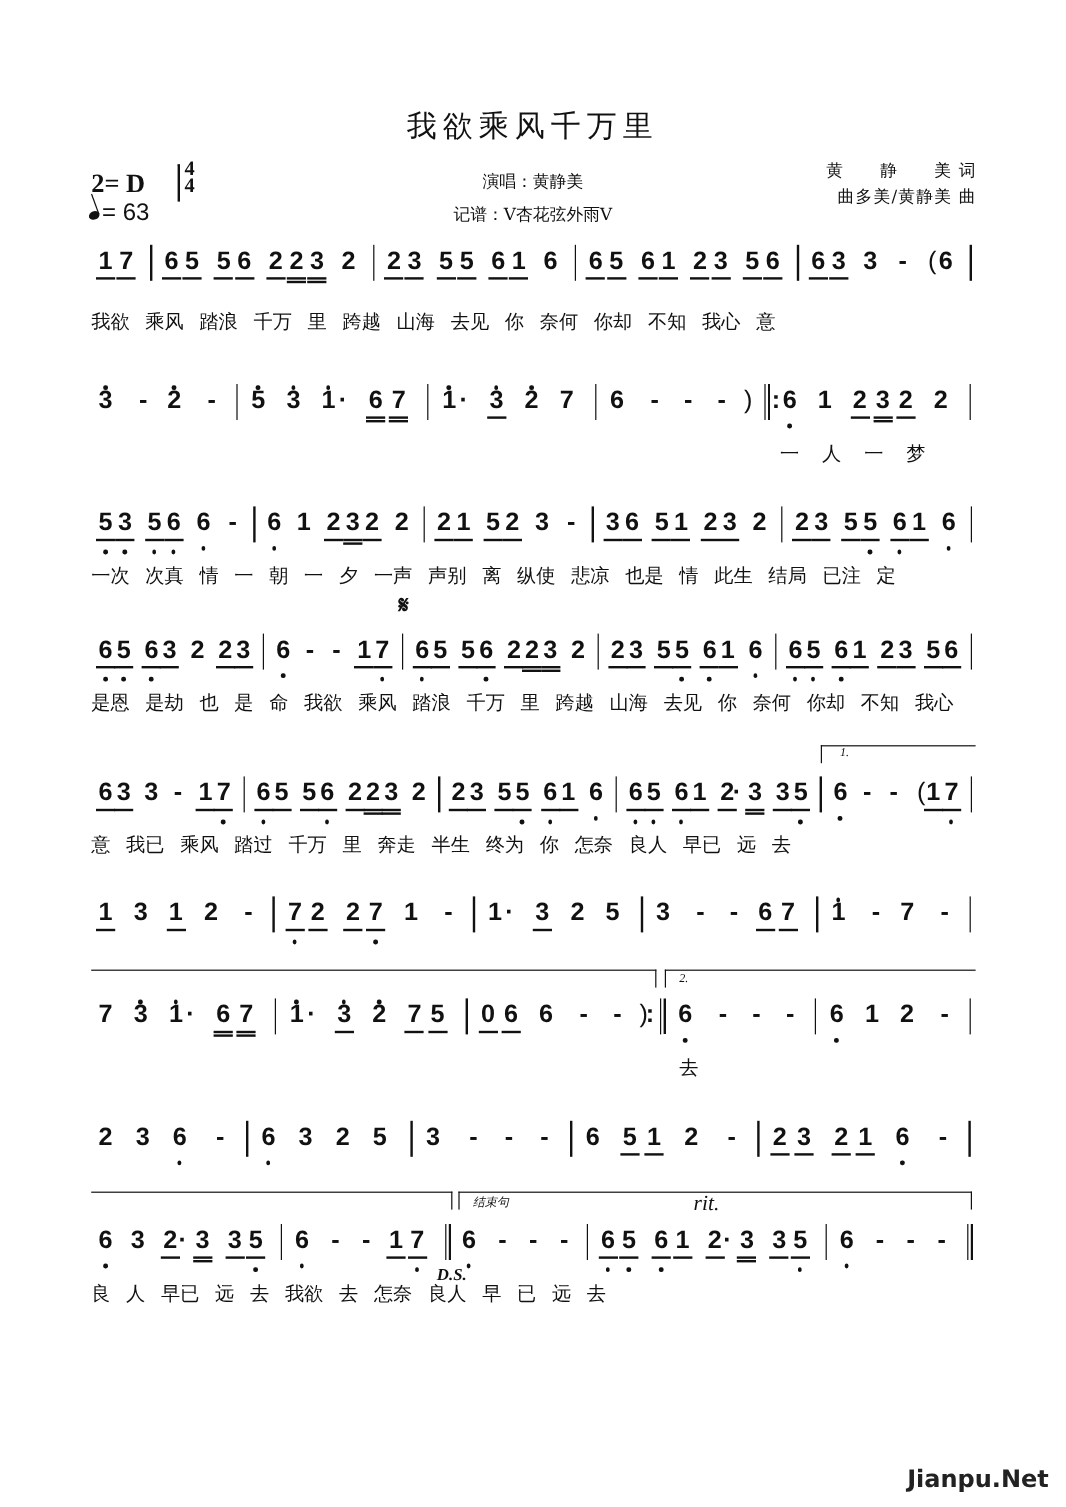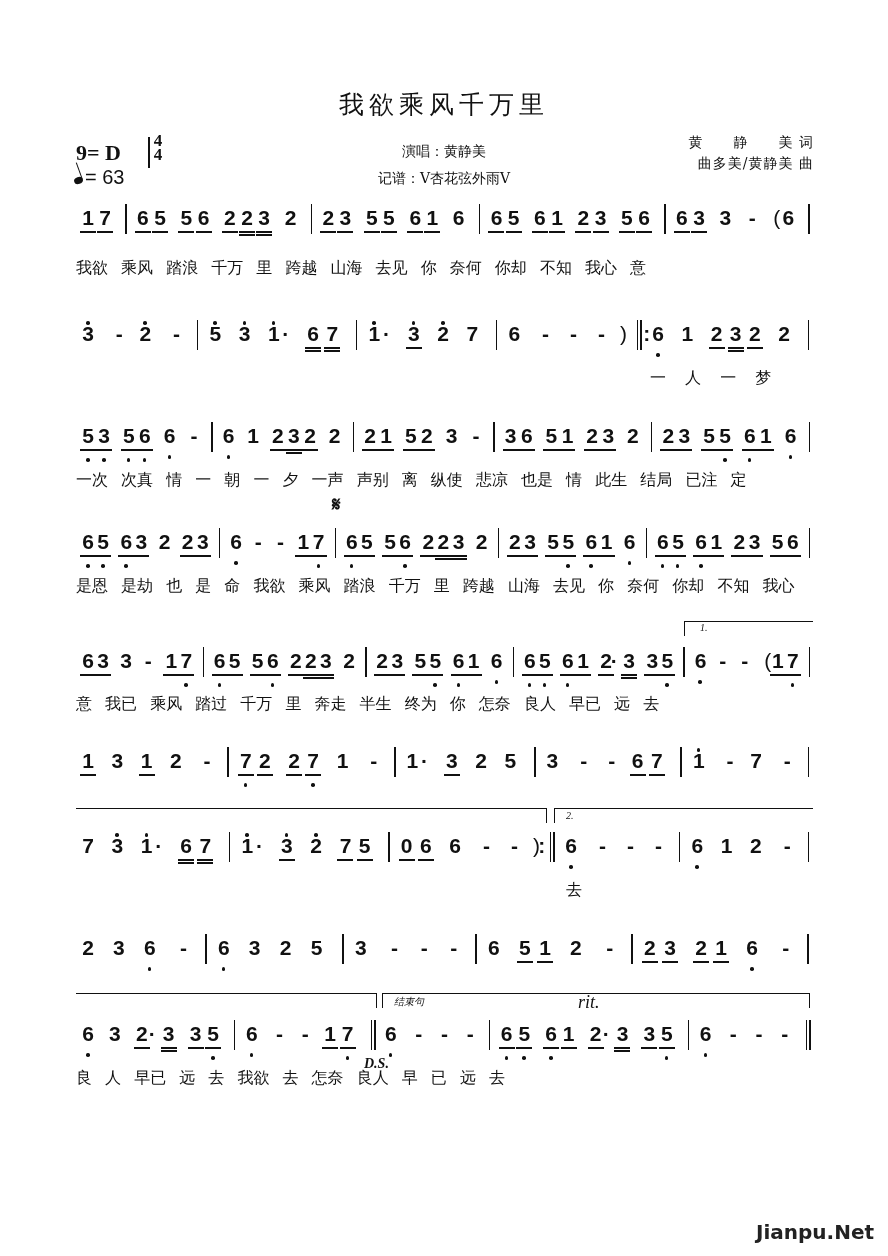--- a/index.html
+++ b/index.html
@@ -26,21 +26,21 @@
   .small{position:absolute;font-size:10px;font-style:italic;font-family:"Liberation Serif",serif;}
   .segno{position:absolute;font-size:20px;font-family:"DejaVu Serif",serif;font-weight:bold;}
   .rit{position:absolute;font-size:18px;font-style:italic;font-family:"Liberation Serif",serif;}
   .ds{position:absolute;font-size:14px;font-style:italic;font-weight:bold;font-family:"Liberation Serif",serif;}
   .wm{position:absolute;right:14px;bottom:12px;font-size:20px;font-weight:bold;font-family:"DejaVu Sans",sans-serif;color:#222;}
 </style>
 </head>
 <body>
 
 <div class="title">我欲乘风千万里</div>
-<div class="key">9= D</div>
+<div class="key">2= D</div>
 <div class="ts">
   <div>4</div>
   <div class="bar"></div>
   <div>4</div>
 </div>
 <div class="tempo"><span class="notehead"></span><span>= 63</span></div>
 <div class="meta-c" style="top:143px">演唱：黄静美</div>
 <div class="meta-c" style="top:170px">记谱：V杏花弦外雨V</div>
 <div class="meta-r" style="top:134px">黄　　静　　美 词</div>
 <div class="meta-r" style="top:155px">曲多美/黄静美 曲</div>

